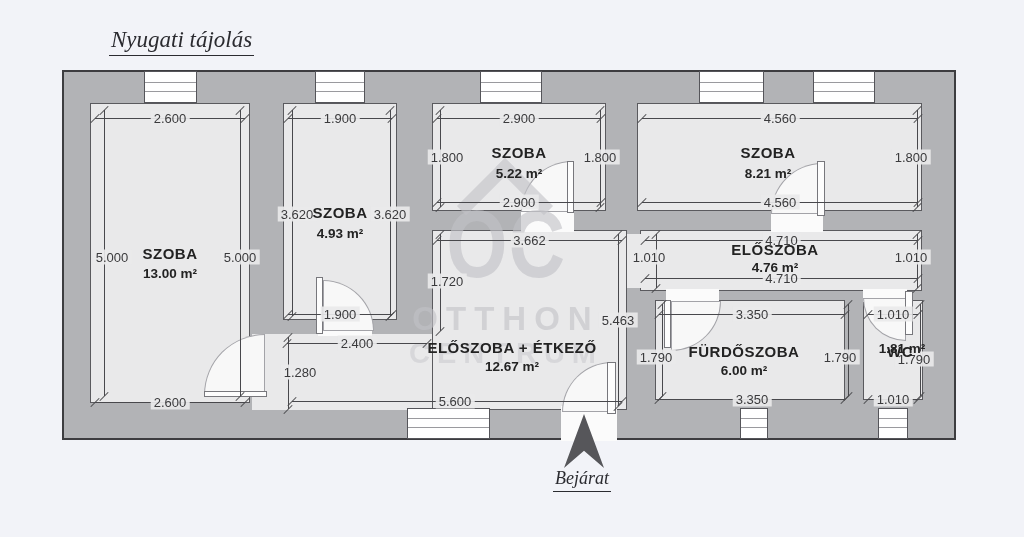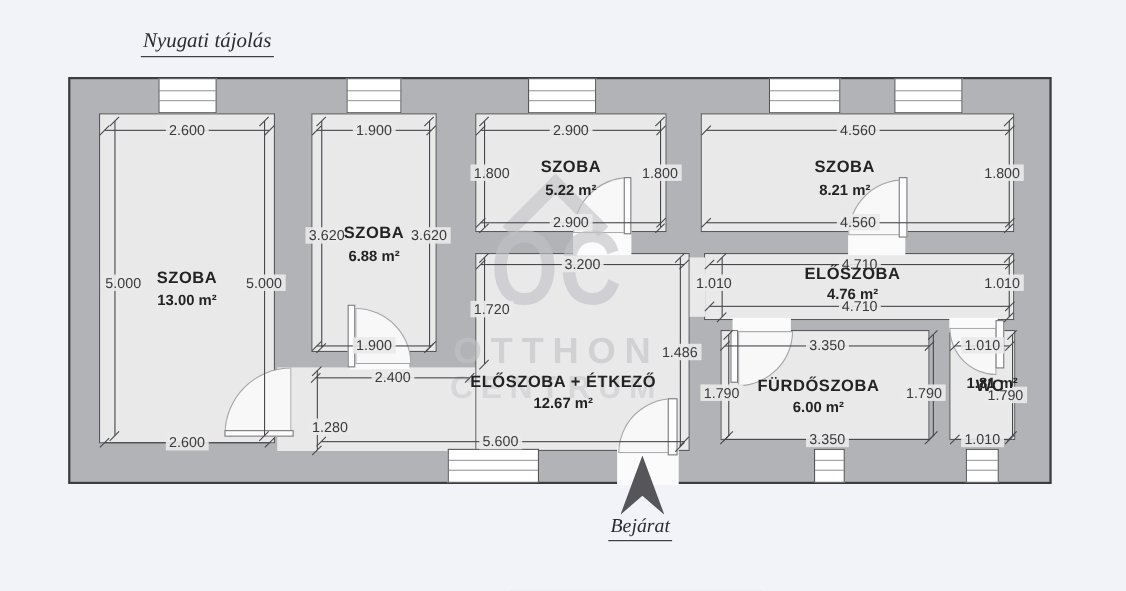--- a/index.html
+++ b/index.html
@@ -32,21 +32,21 @@
     white-space:nowrap;z-index:7;letter-spacing:0.5px;
   }
   .room-area{
     transform:translate(-50%,-50%);color:#232323;font-weight:bold;font-size:13.5px;
     white-space:nowrap;z-index:7;
   }
   .script-text{
     font-family:"Liberation Serif",serif;font-style:italic;color:#2b2b30;
     border-bottom:1px solid #2b2b30;padding:0 2px 2px 2px;z-index:8;
   }
-  #orientation-note{left:128px;top:27px;font-size:19px;}
+  #orientation-note{left:109px;top:27px;font-size:23px;}
   #entrance-note{left:553px;top:468px;font-size:18px;transform:none;}
   #entrance-arrow{
     left:564px;top:414px;width:40px;height:54px;background:#56565a;z-index:8;
     clip-path:polygon(50% 0%,100% 100%,50% 68%,0% 100%);
   }
   .wm{z-index:5;color:#c2c2c7;font-weight:bold;text-align:center;transform:translateX(-50%);white-space:nowrap;}
   #wm-oc{left:506px;top:196px;font-size:96px;line-height:96px;opacity:.62;letter-spacing:1px;transform:translateX(-50%) scaleX(.82);}
   #wm-otthon{left:506px;top:302px;font-size:33px;line-height:34px;opacity:.6;letter-spacing:8px;}
   #wm-centrum{left:506px;top:338px;font-size:29px;line-height:30px;opacity:.45;letter-spacing:7px;}
   #wm-roof{
@@ -66,21 +66,21 @@
   <div class="abs wm" id="wm-otthon">OTTHON</div>
 
   <div class="abs" id="entrance-arrow"></div>
   <div class="abs script-text" id="entrance-note">Bejárat</div>
 <div class="abs plan-base" style="left: 62px; top: 70px; width: 894px; height: 370px;"></div>
     <div class="abs floor" style="left: 90px; top: 103px; width: 160px; height: 300px;"></div>
     <div class="abs room-name" style="left: 170px; top: 253px;">SZOBA</div>
     <div class="abs room-area" style="left: 170px; top: 273px;">13.00 m²</div>
     <div class="abs floor" style="left: 283px; top: 103px; width: 114px; height: 217px;"></div>
     <div class="abs room-name" style="left: 340px; top: 212px;">SZOBA</div>
-    <div class="abs room-area" style="left: 340px; top: 233px;">6.88 m²</div>
+    <div class="abs room-area" style="left: 340px; top: 233px;">4.93 m²</div>
     <div class="abs floor" style="left: 432px; top: 103px; width: 174px; height: 108px;"></div>
     <div class="abs room-name" style="left: 519px; top: 152px;">SZOBA</div>
     <div class="abs room-area" style="left: 519px; top: 173px;">5.22 m²</div>
     <div class="abs floor" style="left: 637px; top: 103px; width: 285px; height: 108px;"></div>
     <div class="abs room-name" style="left: 768px; top: 152px;">SZOBA</div>
     <div class="abs room-area" style="left: 768px; top: 173px;">8.21 m²</div>
     <div class="abs floor" style="left: 640px; top: 230px; width: 282px; height: 61px;"></div>
     <div class="abs room-name" style="left: 775px; top: 249px;">ELŐSZOBA</div>
     <div class="abs room-area" style="left: 775px; top: 267px;">4.76 m²</div>
     <div class="abs floor" style="left: 432px; top: 230px; width: 195px; height: 180px;"></div>
@@ -142,21 +142,21 @@
     <div class="abs dim-tick" style="left: 431px; top: 202px;"></div>
     <div class="abs dim-tick" style="left: 595px; top: 202px;"></div>
     <div class="abs dim-label" style="left: 519px; top: 202px;">2.900</div>
     <div class="abs dim-line-h" style="left: 642px; top: 202px; width: 276px;"></div>
     <div class="abs dim-tick" style="left: 636px; top: 202px;"></div>
     <div class="abs dim-tick" style="left: 912px; top: 202px;"></div>
     <div class="abs dim-label" style="left: 780px; top: 202px;">4.560</div>
     <div class="abs dim-line-h" style="left: 437px; top: 240px; width: 185px;"></div>
     <div class="abs dim-tick" style="left: 431px; top: 240px;"></div>
     <div class="abs dim-tick" style="left: 616px; top: 240px;"></div>
-    <div class="abs dim-label" style="left: 529.5px; top: 240px;">3.200</div>
+    <div class="abs dim-label" style="left: 529.5px; top: 240px;">3.662</div>
     <div class="abs dim-line-h" style="left: 645px; top: 240px; width: 273px;"></div>
     <div class="abs dim-tick" style="left: 639px; top: 240px;"></div>
     <div class="abs dim-tick" style="left: 912px; top: 240px;"></div>
     <div class="abs dim-label" style="left: 781.5px; top: 240px;">4.710</div>
     <div class="abs dim-line-h" style="left: 645px; top: 278px; width: 273px;"></div>
     <div class="abs dim-tick" style="left: 639px; top: 278px;"></div>
     <div class="abs dim-tick" style="left: 912px; top: 278px;"></div>
     <div class="abs dim-label" style="left: 781.5px; top: 278px;">4.710</div>
     <div class="abs dim-line-h" style="left: 288px; top: 314px; width: 104px;"></div>
     <div class="abs dim-tick" style="left: 282px; top: 314px;"></div>
@@ -226,30 +226,30 @@
     <div class="abs dim-tick" style="left: 650px; top: 234px;"></div>
     <div class="abs dim-tick" style="left: 650px; top: 288px;"></div>
     <div class="abs dim-label" style="left: 649px; top: 257px;">1.010</div>
     <div class="abs dim-line-v" style="left: 917px; top: 234px; height: 54px;"></div>
     <div class="abs dim-tick" style="left: 911px; top: 234px;"></div>
     <div class="abs dim-tick" style="left: 911px; top: 288px;"></div>
     <div class="abs dim-label" style="left: 911px; top: 257px;">1.010</div>
     <div class="abs dim-line-v" style="left: 618px; top: 234px; height: 172px;"></div>
     <div class="abs dim-tick" style="left: 612px; top: 234px;"></div>
     <div class="abs dim-tick" style="left: 612px; top: 406px;"></div>
-    <div class="abs dim-label" style="left: 618px; top: 320px;">1.486</div>
+    <div class="abs dim-label" style="left: 618px; top: 320px;">5.463</div>
     <div class="abs dim-line-v" style="left: 662px; top: 304px; height: 92px;"></div>
     <div class="abs dim-tick" style="left: 656px; top: 304px;"></div>
     <div class="abs dim-tick" style="left: 656px; top: 396px;"></div>
     <div class="abs dim-label" style="left: 656px; top: 357px;">1.790</div>
     <div class="abs dim-line-v" style="left: 848px; top: 304px; height: 92px;"></div>
     <div class="abs dim-tick" style="left: 842px; top: 304px;"></div>
     <div class="abs dim-tick" style="left: 842px; top: 396px;"></div>
     <div class="abs dim-label" style="left: 840px; top: 357px;">1.790</div>
     <div class="abs dim-line-v" style="left: 920px; top: 304px; height: 92px;"></div>
     <div class="abs dim-tick" style="left: 914px; top: 304px;"></div>
     <div class="abs dim-tick" style="left: 914px; top: 396px;"></div>
     <div class="abs dim-label" style="left: 914px; top: 359px;">1.790</div>
     <div class="abs dim-line-v" style="left: 288px; top: 337px; height: 72px;"></div>
     <div class="abs dim-tick" style="left: 282px; top: 337px;"></div>
     <div class="abs dim-tick" style="left: 282px; top: 409px;"></div>
-    <div class="abs dim-label" style="left: 300px; top: 372px; margin-top: 16px;">1.280</div>
+    <div class="abs dim-label" style="left: 300px; top: 372px;">1.280</div>
   </div>
 
 </body></html>

